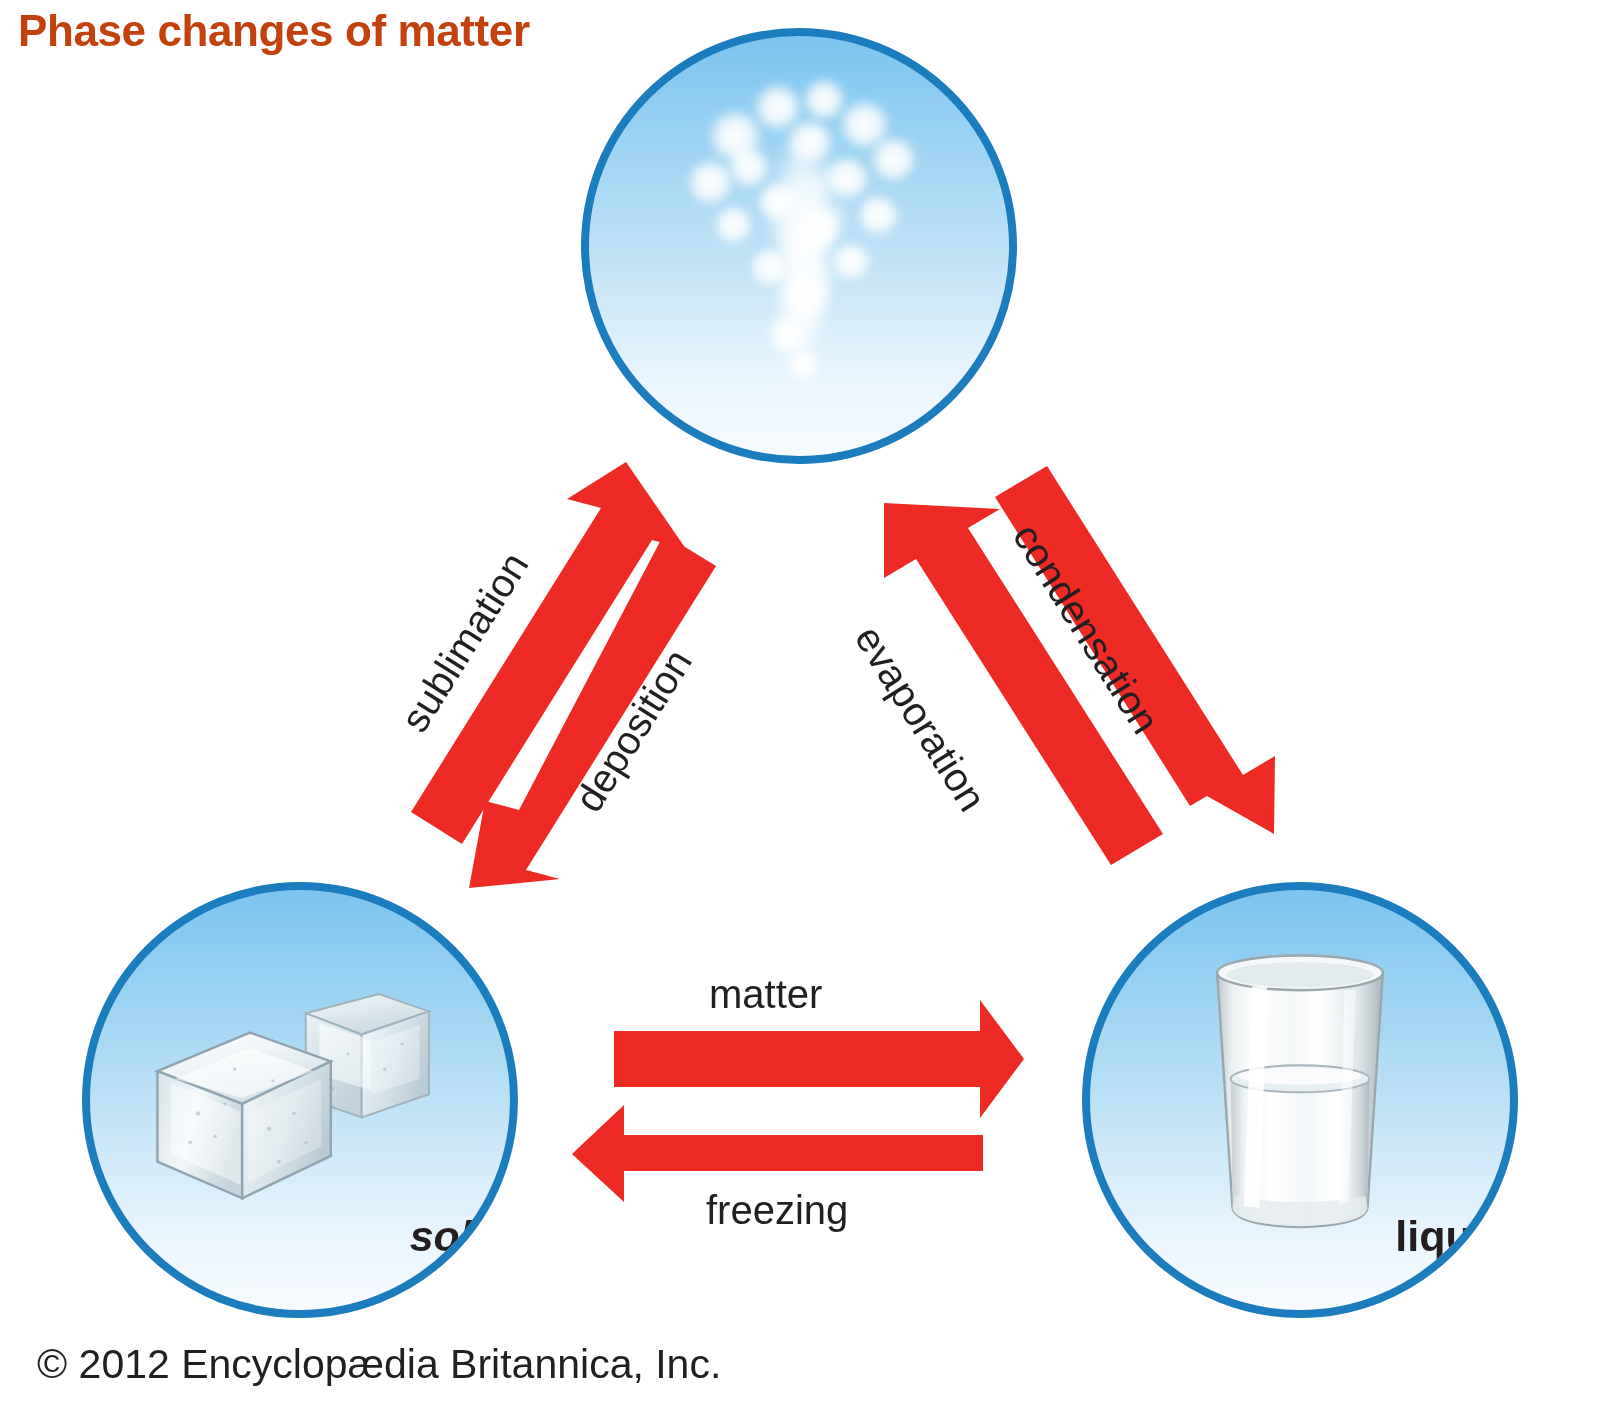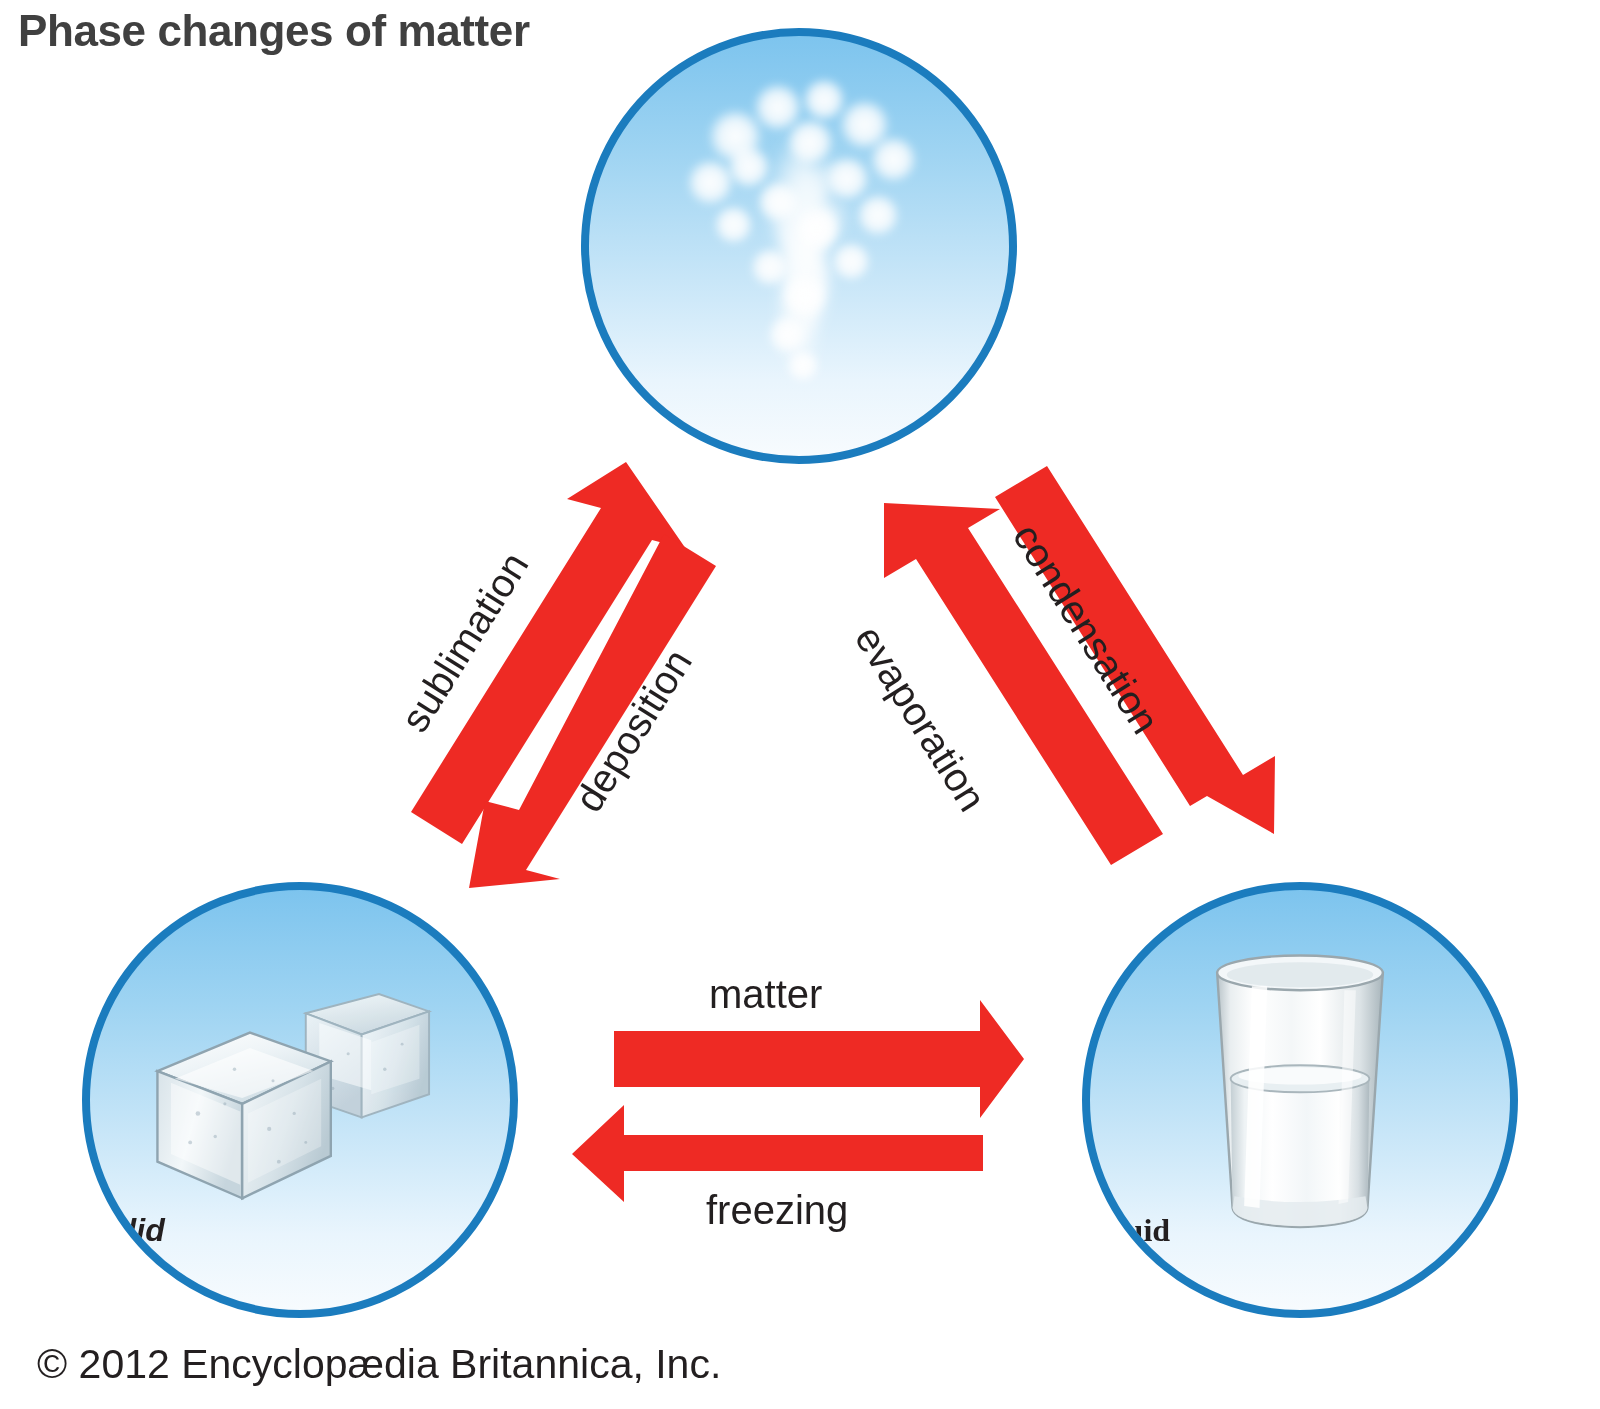--- a/index.html
+++ b/index.html
@@ -24,21 +24,21 @@
   }
 
   
   #title {
     position: absolute;
     left: 18px;
     top: 6px;
     font-size: 44px;
     font-weight: bold;
     letter-spacing: -0.4px;
-    color: #404040;
+    color: #c2410c;
     white-space: nowrap;
   }
 
   
   #credit {
     position: absolute;
     left: 18px;
     top: 1341px;
     font-size: 41px;
     font-weight: normal;
@@ -53,28 +53,28 @@
     width: 436px;
     height: 436px;
     border-radius: 50%;
     border: 8px solid #1b7cbe;
     box-sizing: border-box;
     background: linear-gradient(to bottom, #7dc4ee 0%, #9fd4f2 28%, #c8e6f8 58%, #e9f5fd 82%, #f7fbfe 100%);
     overflow: hidden;
   }
   #node-gas    { left: 581px;  top: 28px;   }
   #node-solid  { left: 82px;   top: 882px; font-style: italic;  }
-  #node-liquid { left: 1082px; top: 882px; font-family: Liberation Serif, serif;  }
+  #node-liquid { left: 1082px; top: 882px;  }
 
   .phase-label {
     position: absolute;
     left: 0;
     width: 100%;
-    text-align: left;
-    font-size: 32px;
+    text-align: right;
+    font-size: 43px;
     font-weight: bold;
     color: #231f20;
     z-index: 6;
   }
   #node-gas .phase-label    { top: 355px; }
   #node-solid .phase-label  { top: 322px; }
   #node-liquid .phase-label { top: 322px; }
 
   .art { position: absolute; left: 0; top: 0; width: 100%; height: 100%; }
 

